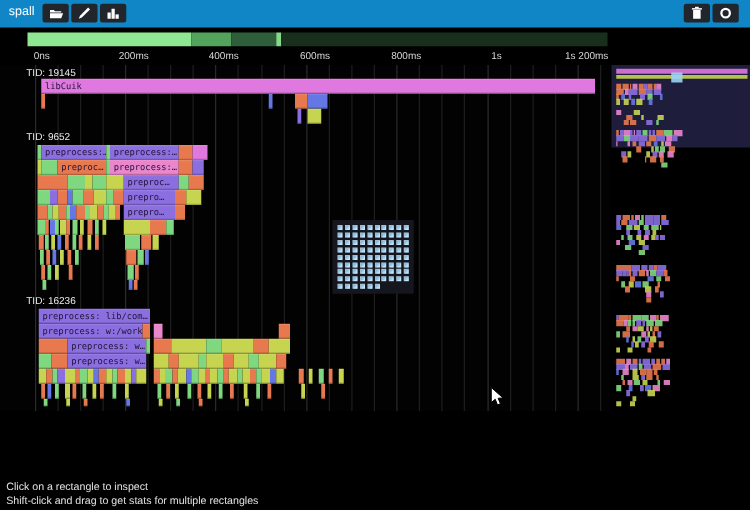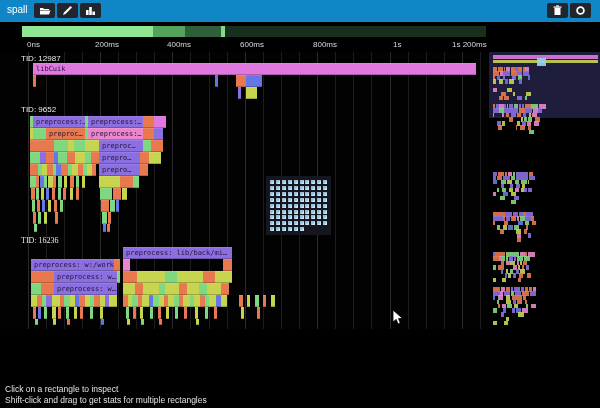--- a/index.html
+++ b/index.html
@@ -118,21 +118,21 @@
       <div class="gridline major" style="left: 317.1px;"></div>
       <div class="gridline" style="left: 335.2px;"></div>
       <div class="gridline" style="left: 353.3px;"></div>
       <div class="gridline" style="left: 371.4px;"></div>
       <div class="gridline major" style="left: 389.5px;"></div>
       <div class="gridline" style="left: 407.6px;"></div>
       <div class="gridline" style="left: 425.7px;"></div>
       <div class="gridline" style="left: 443.8px;"></div>
       <div class="gridline major" style="left: 461.9px;"></div>
       <div class="gridline" style="left: 480px;"></div>
-      <div class="tid-label" style="left: 21px; top: 2px;">TID: 12987</div>
+      <div class="tid-label" style="left: 21px; top: 2px;">TID: 19145</div>
       <div class="frect" style="left: 33px; top: 11px; width: 443px; height: 12px; background: rgb(223, 120, 223);">libCuik</div>
       <div class="frect" style="left: 33px; top: 23px; width: 3px; height: 12px; background: rgb(232, 121, 78);"></div>
       <div class="frect" style="left: 215px; top: 23px; width: 2px; height: 12px; background: rgb(101, 119, 228);"></div>
       <div class="frect" style="left: 236px; top: 23px; width: 10px; height: 12px; background: rgb(232, 121, 78);"></div>
       <div class="frect" style="left: 246px; top: 23px; width: 16px; height: 12px; background: rgb(101, 119, 228);"></div>
       <div class="frect" style="left: 238px; top: 35px; width: 2px; height: 12px; background: rgb(139, 111, 224);"></div>
       <div class="frect" style="left: 246px; top: 35px; width: 11px; height: 12px; background: rgb(198, 212, 80);"></div>
       <div class="tid-label" style="left: 21px; top: 53px;">TID: 9652</div>
       <div class="frect" style="left: 30px; top: 64px; width: 3px; height: 12px; background: rgb(127, 216, 127);"></div>
       <div class="frect" style="left: 33px; top: 64px; width: 52px; height: 12px; background: rgb(139, 111, 224);">preprocess:…</div>
@@ -219,22 +219,22 @@
       <div class="frect" style="left: 116px; top: 148px; width: 3px; height: 12px; background: rgb(101, 119, 228);"></div>
       <div class="frect" style="left: 33px; top: 160px; width: 2px; height: 12px; background: rgb(232, 121, 78);"></div>
       <div class="frect" style="left: 38px; top: 160px; width: 2px; height: 12px; background: rgb(127, 216, 127);"></div>
       <div class="frect" style="left: 44px; top: 160px; width: 1px; height: 12px; background: rgb(198, 212, 80);"></div>
       <div class="frect" style="left: 55px; top: 160px; width: 1px; height: 12px; background: rgb(232, 121, 78);"></div>
       <div class="frect" style="left: 102px; top: 160px; width: 5px; height: 12px; background: rgb(127, 216, 127);"></div>
       <div class="frect" style="left: 108px; top: 160px; width: 3px; height: 12px; background: rgb(232, 121, 78);"></div>
       <div class="frect" style="left: 34px; top: 172px; width: 1px; height: 8px; background: rgb(127, 216, 127);"></div>
       <div class="frect" style="left: 103px; top: 172px; width: 3px; height: 8px; background: rgb(101, 119, 228);"></div>
       <div class="frect" style="left: 107px; top: 172px; width: 2px; height: 8px; background: rgb(232, 121, 78);"></div>
-      <div class="tid-label" style="left: 21px; top: 184px; font-family: Liberation Serif, serif;">TID: 16236</div>
-      <div class="frect" style="left: 123px; top: 195px; width: 109px; height: 12px; background: rgb(139, 111, 224);">preprocess: lib/back/mi…</div>
+      <div class="tid-label" style="left: 21px; top: 184px;">TID: 16236</div>
+      <div class="frect" style="left: 31px; top: 195px; width: 89px; height: 12px; background: rgb(139, 111, 224);">preprocess: lib/com…</div>
       <div class="frect" style="left: 31px; top: 207px; width: 83px; height: 12px; background: rgb(139, 111, 224);">preprocess: w:/work…</div>
       <div class="frect" style="left: 114px; top: 207px; width: 6px; height: 12px; background: rgb(232, 121, 78);"></div>
       <div class="frect" style="left: 123px; top: 207px; width: 7px; height: 12px; background: rgb(234, 134, 204);"></div>
       <div class="frect" style="left: 223px; top: 207px; width: 9px; height: 12px; background: rgb(232, 121, 78);"></div>
       <div class="frect" style="left: 31px; top: 219px; width: 23px; height: 12px; background: rgb(232, 121, 78);"></div>
       <div class="frect" style="left: 54px; top: 219px; width: 63px; height: 12px; background: rgb(139, 111, 224);">preprocess: w…</div>
       <div class="frect" style="left: 117px; top: 219px; width: 3px; height: 12px; background: rgb(127, 216, 127);"></div>
       <div class="frect" style="left: 123px; top: 219px; width: 14px; height: 12px; background: rgb(232, 121, 78);"></div>
       <div class="frect" style="left: 137px; top: 219px; width: 28px; height: 12px; background: rgb(198, 212, 80);"></div>
       <div class="frect" style="left: 165px; top: 219px; width: 12px; height: 12px; background: rgb(127, 216, 127);"></div>

